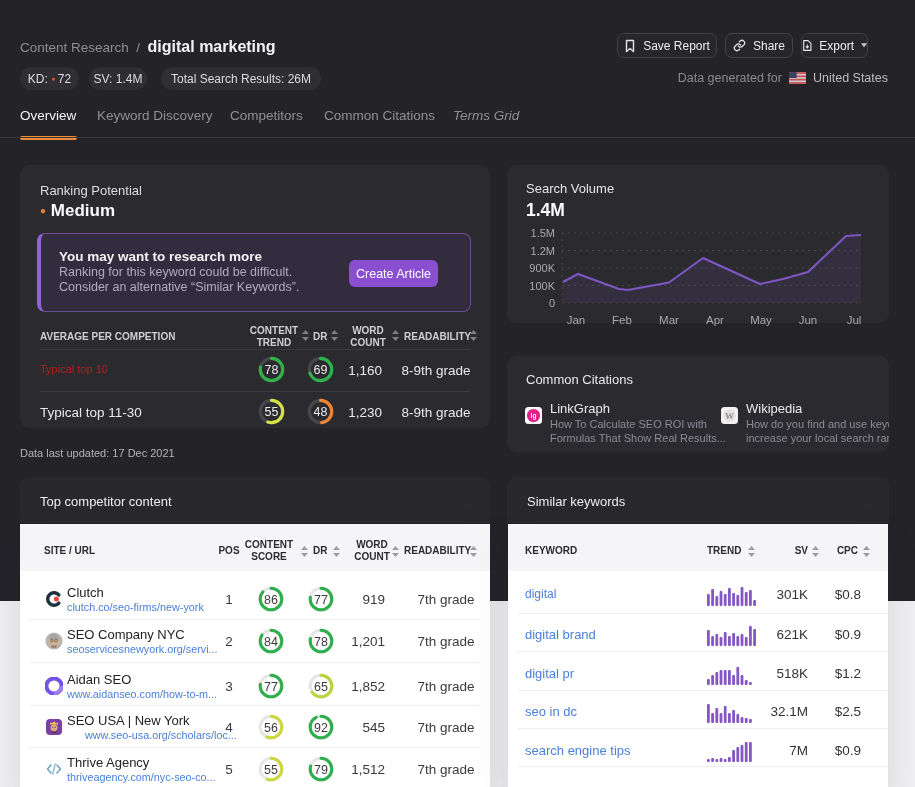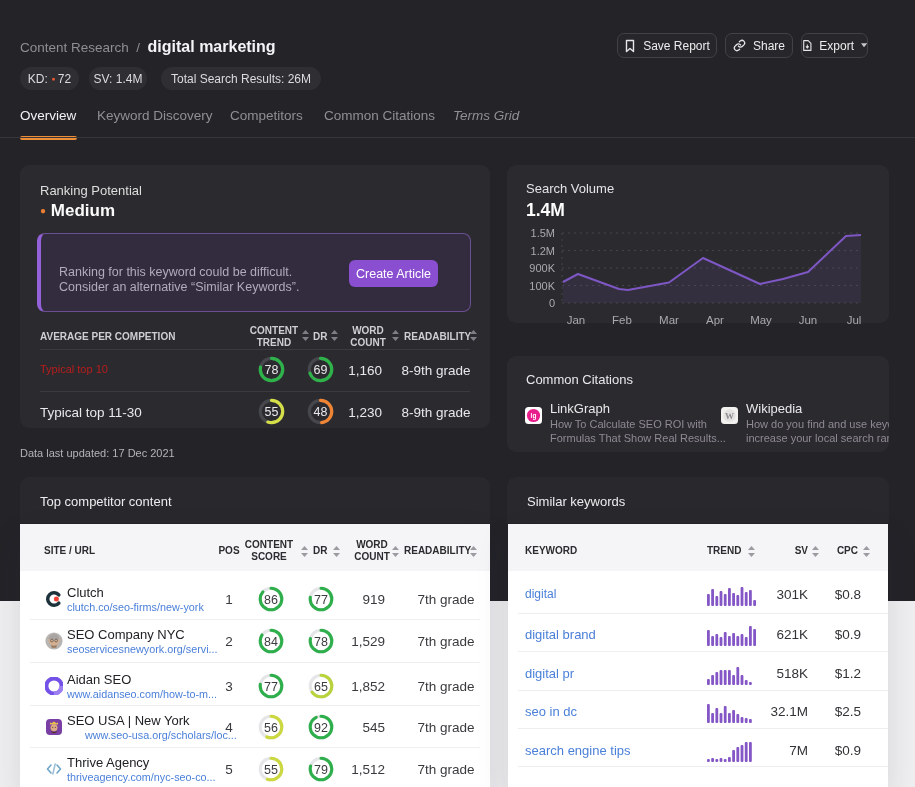--- a/index.html
+++ b/index.html
@@ -49,34 +49,47 @@
     <span>Export</span>
     <svg width="7" height="4.5" viewBox="0 0 8 5">
         <path d="M0 0h8L4 5z" fill="#c9c9cd"></path>
       </svg>
   </div>
 
   <div class="chip" style="left:20px; top:67px; width:59px;">KD:&nbsp;<span style="color:#e2572f; font-size:7px; vertical-align:2px;">●</span> 72</div>
   <div class="chip" style="left:89px; top:67px; width:58px;">SV: 1.4M</div>
   <div class="chip" style="left:161px; top:67px; width:160px;">Total Search Results: 26M</div>
 
+  <div class="abs" style="right:27px; top:71px; font-size:12.5px; color:#8a8a8f; display:flex; align-items:center; gap:7px;">
+    <span>Data generated for</span>
+    <svg width="17" height="12" viewBox="0 0 19 13">
+        <rect width="19" height="13" fill="#c8cbd3"></rect>
+        <rect y="0" width="19" height="1.9" fill="#c75050"></rect>
+        <rect y="3.7" width="19" height="1.9" fill="#c75050"></rect>
+        <rect y="7.4" width="19" height="1.9" fill="#c75050"></rect>
+        <rect y="11.1" width="19" height="1.9" fill="#c75050"></rect>
+        <rect width="8.5" height="6.5" fill="#3c3f63"></rect>
+      </svg>
+    <span style="color:#bcbcc1;">United States</span>
+  </div>
 
   <div class="tab" style="left:20px; color:#f2f2f4;">Overview</div>
   <div class="tab" style="left:97px;">Keyword Discovery</div>
   <div class="tab" style="left:230px;">Competitors</div>
   <div class="tab" style="left:324px;">Common Citations</div>
   <div class="tab" style="left:453px;font-style:italic;">Terms Grid</div>
   <div class="abs" style="left:20px; top:136px; width:57px; height:3.5px; background:#ee8d35; border-radius:2px;"></div>
   <div class="abs" style="left:0; top:137px; width:915px; height:1px; background:#36363b;"></div>
 
   <div class="card" style="left:20px; top:165px; width:470px; height:263px;"></div>
   <div class="abs" style="left:40px; top:183px; font-size:13px; color:#dededf;">Ranking Potential</div>
   <div class="abs" style="left:40px; top:201px; font-size:17px; font-weight:bold; color:#fafafa;"><span style="color:#ed7d31; font-size:10px; vertical-align:2px;">●</span>&nbsp;Medium</div>
 
   <div class="abs" style="left:37px; top:233px; width:434px; height:79px; background:#332c3f; border:1px solid #6c4f93; border-left:4px solid #9361d8; border-radius:8px;"></div>
+  <div class="abs" style="left:59px; top:249px; font-size:13.5px; font-weight:bold; color:#f2f1f4;">You may want to research more</div>
   <div class="abs" style="left:59px; top:265px; font-size:12.5px; color:#b2aabd; line-height:15px;">Ranking for this keyword could be difficult.<br>Consider an alternative “Similar Keywords”.</div>
   <div class="abs ctr" style="left:349px; top:260px; width:89px; height:27px; background:#8a4fd0; border-radius:6px; color:#fff; font-size:12.5px;">Create Article</div>
 
   <div class="abs dkhead" style="left:40px; top:331px; text-align:left;">AVERAGE PER COMPETION</div>
   <div class="abs dkhead" style="left:244px; top:325px; width:60px;">CONTENT TREND</div>
   <div class="abs dkhead" style="left:313px; top:331px;">DR</div>
   <div class="abs dkhead" style="left:340px; top:325px; width:56px;">WORD COUNT</div>
   <div class="abs dkhead" style="left:404px; top:331px;">READABILITY</div>
   <div class="abs" style="left:40px; top:349px; width:430px; height:1px; background:#3a3a40;"></div>
   <div class="abs" style="left:40px; top:391px; width:430px; height:1px; background:#3a3a40;"></div>
@@ -276,21 +289,21 @@
   <svg class="abs" style="left:258px; top:628px;" width="26" height="26" viewBox="0 0 26 26">
       <circle cx="13" cy="13" r="10.8" fill="none" stroke="#e6e6e9" stroke-width="3.1"></circle>
       <circle cx="13" cy="13" r="10.8" fill="none" stroke="#2eaf4c" stroke-width="3.1" stroke-dasharray="57 67.9" stroke-linecap="round" transform="rotate(-90 13 13)"></circle>
       <text x="13" y="17.5" text-anchor="middle" font-size="12.5" fill="#3c3c40">84</text>
     </svg>
   <svg class="abs" style="left:308px; top:628px;" width="26" height="26" viewBox="0 0 26 26">
       <circle cx="13" cy="13" r="10.8" fill="none" stroke="#e6e6e9" stroke-width="3.1"></circle>
       <circle cx="13" cy="13" r="10.8" fill="none" stroke="#2eaf4c" stroke-width="3.1" stroke-dasharray="53 67.9" stroke-linecap="round" transform="rotate(-90 13 13)"></circle>
       <text x="13" y="17.5" text-anchor="middle" font-size="12.5" fill="#3c3c40">78</text>
     </svg>
-  <div class="abs" style="left:329px; top:634px; width:56px; text-align:right; font-size:13.5px; color:#3a3a3e;">1,529</div>
+  <div class="abs" style="left:329px; top:634px; width:56px; text-align:right; font-size:13.5px; color:#3a3a3e;">1,201</div>
   <div class="abs" style="left:404px; top:634px; width:84px; text-align:center; font-size:13.5px; color:#3a3a3e;">7th grade</div>
 
   <svg class="abs" style="left:45px; top:677px;" width="18" height="18" viewBox="0 0 18 18">
       <circle cx="9" cy="9" r="7.6" fill="none" stroke="#7452e8" stroke-width="4"></circle>
       <circle cx="9" cy="9" r="7.6" fill="none" stroke="#9d7ff2" stroke-width="4" stroke-dasharray="12 36"></circle>
     </svg>
   <div class="abs" style="left:67px; top:672px; font-size:13px; color:#222226;">Aidan SEO</div>
   <div class="abs link" style="left:67px; top:688px; font-size:10.8px;">www.aidanseo.com/how-to-m...</div>
   <div class="abs" style="left:209px; top:679px; width:40px; text-align:center; font-size:13.5px; color:#3a3a3e;">3</div>
   <svg class="abs" style="left:258px; top:673px;" width="26" height="26" viewBox="0 0 26 26">

